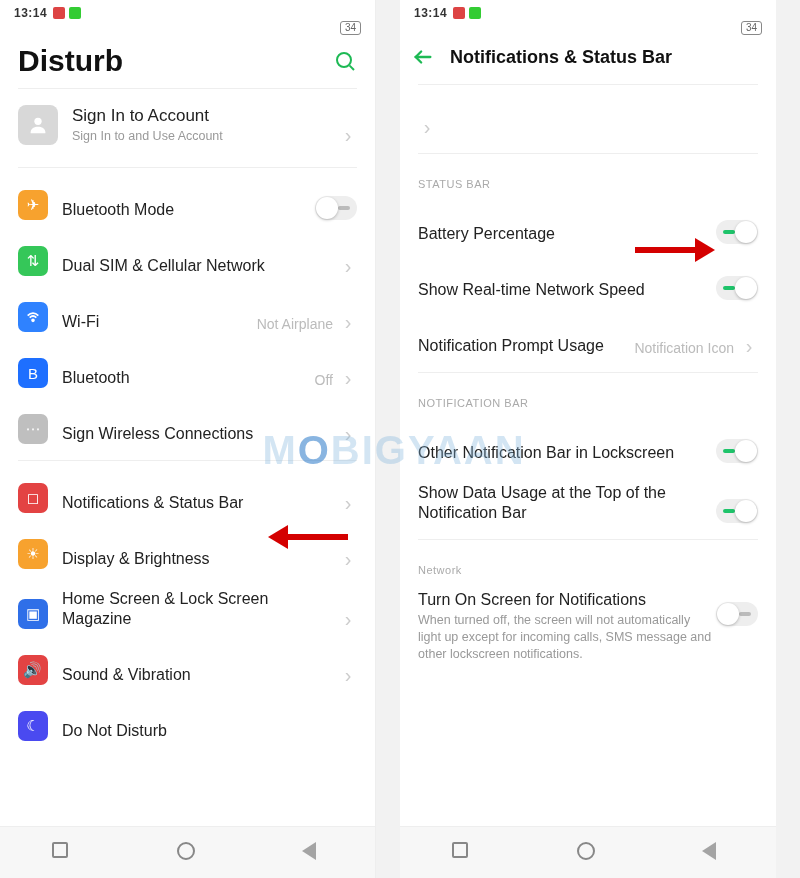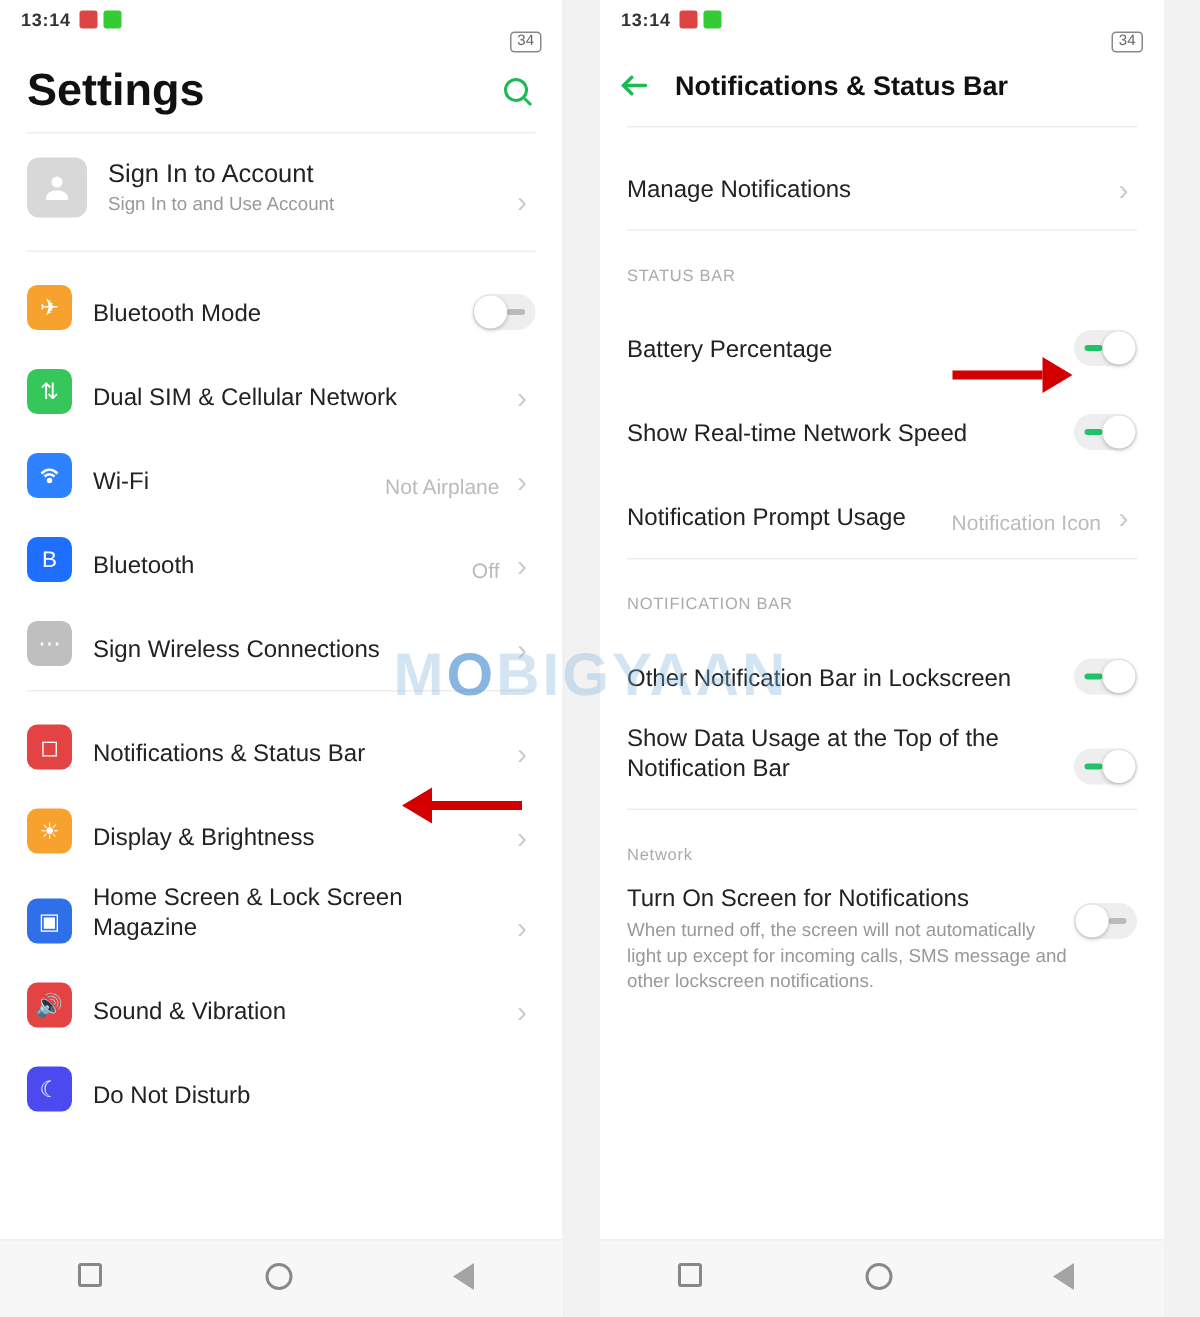--- a/index.html
+++ b/index.html
@@ -99,21 +99,21 @@
     <span class="time">13:14</span>
     <span class="sb-icons">
       <span class="sb-chip red"></span>
       <span class="sb-chip green"></span>
     </span>
     <span class="sb-spacer"></span>
     <span class="battery-box">34</span>
   </div>
 
   <div class="header">
-    <h1>Settings</h1>
+    <h1>Disturb</h1>
     <svg class="search-icon" viewBox="0 0 24 24" fill="none" stroke="currentColor" stroke-width="2">
         <circle cx="11" cy="11" r="7"></circle>
         <line x1="21" y1="21" x2="16.65" y2="16.65"></line>
       </svg>
   </div>
   <div class="hr"></div>
 
   <div class="content">
 
     <div class="row" style="padding:16px 0;">
@@ -256,23 +256,20 @@
           <polyline points="10 6 4 12 10 18"></polyline>
         </svg>
     </div>
     <h2>Notifications &amp; Status Bar</h2>
   </div>
   <div class="hr"></div>
 
   <div class="content">
 
     <div class="row" style="min-height:62px;">
-      <div class="row-text">
-          <div class="row-title">Manage Notifications</div>
-        </div>
       <div class="chev">›</div>
     </div>
     <div class="group-divider"></div>
 
     <div class="section-label">STATUS BAR</div>
 
     <div class="row">
       <div class="row-text">
           <div class="row-title">Battery Percentage</div>
         </div>

